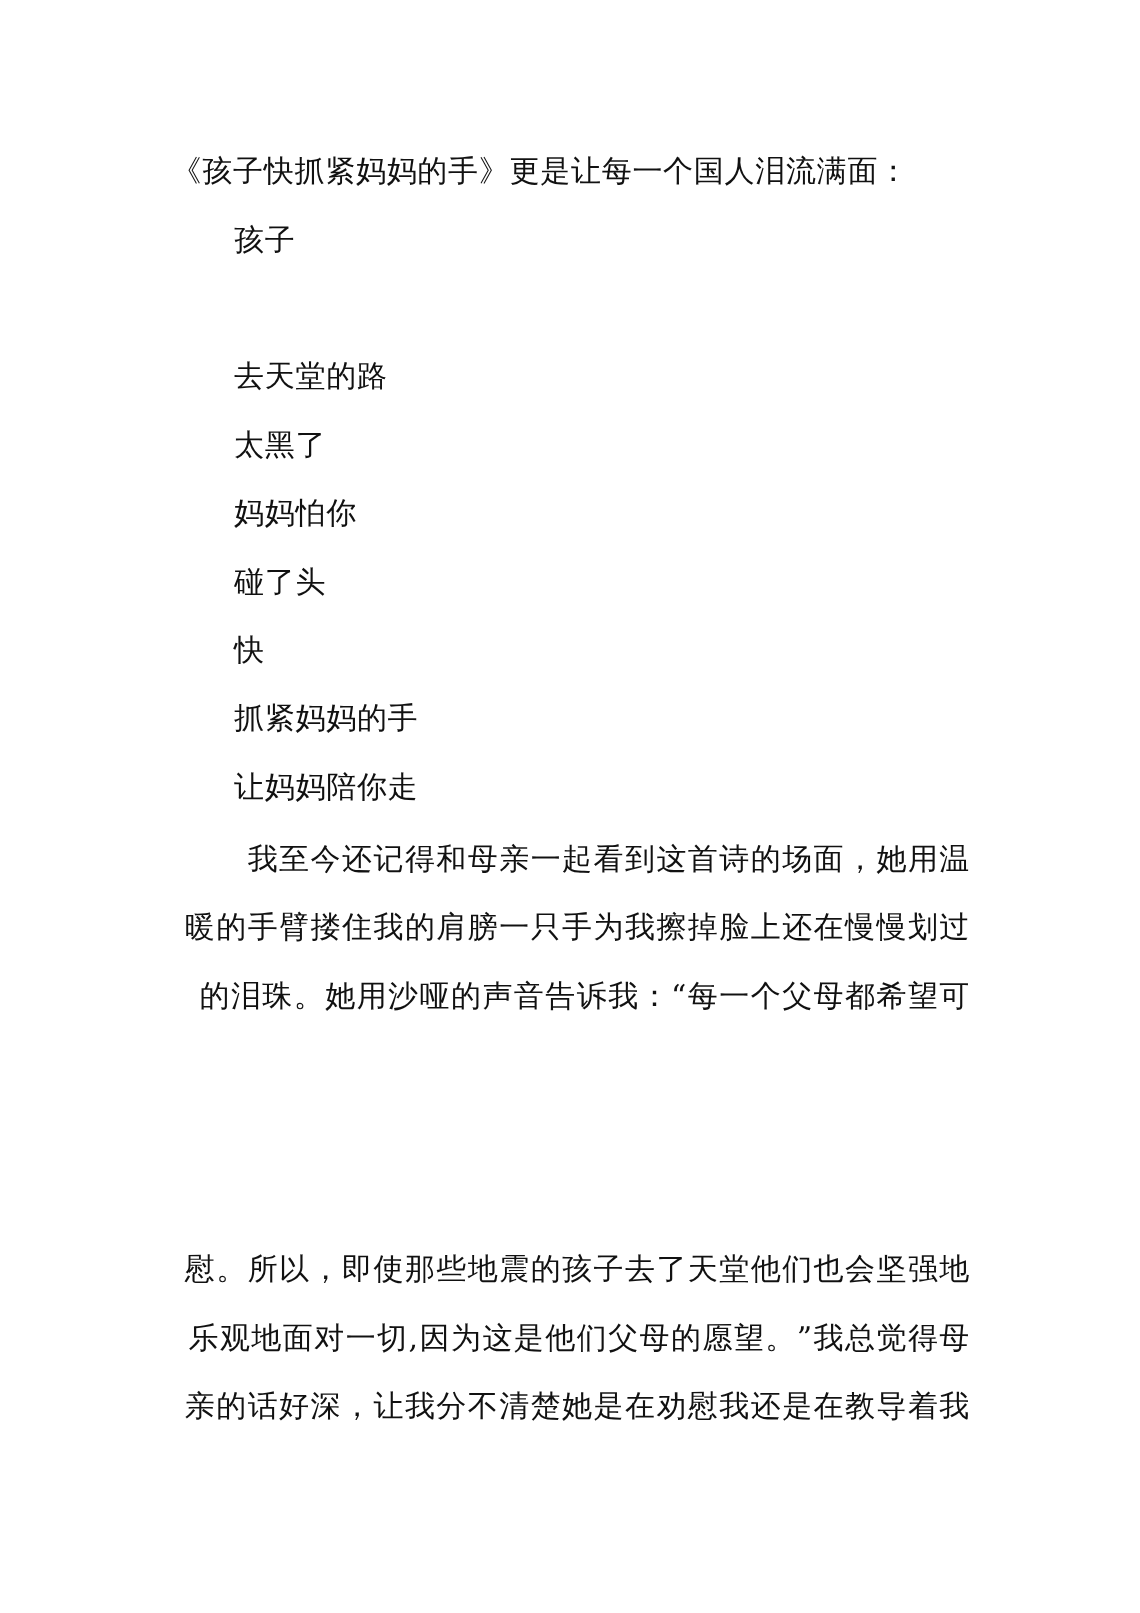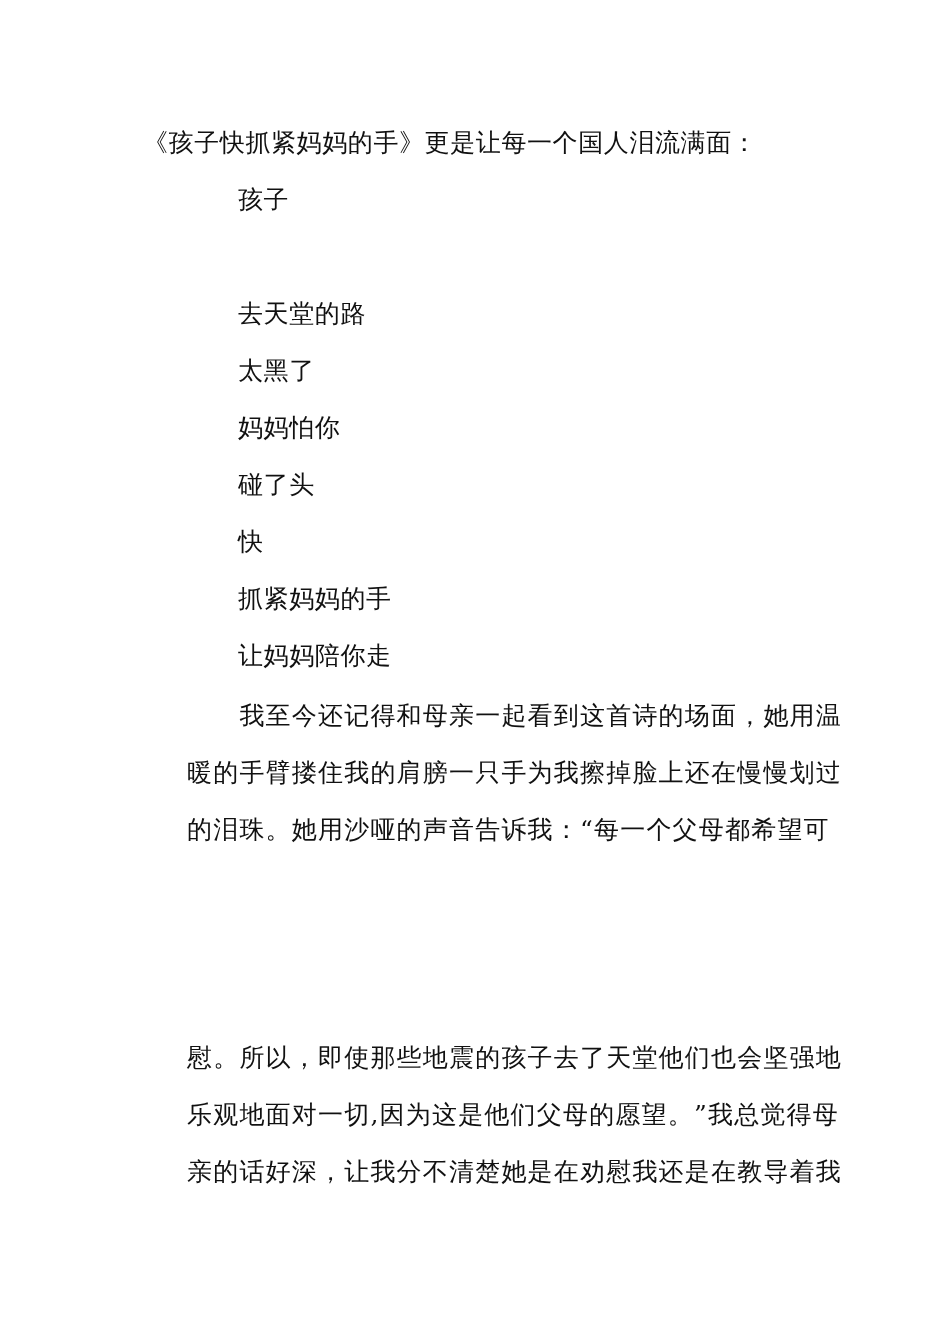--- a/index.html
+++ b/index.html
@@ -1,22 +1,22 @@
 <!DOCTYPE html>
 <html><head>
   <meta charset="utf-8">
   <style>
     html, body { margin: 0; padding: 0; background: #ffffff; }
     body { width: 950px; height: 1344px; position: relative; overflow: hidden;
            font-family: "DejaVu Serif", "Liberation Serif", serif; color: #111; }
-    .page { position: absolute; left: 0; top: 0; width: 950px; height: 1344px; }
+    .page { position: absolute; left: 0; top: 0; width: 950px; height: 1344px; text-align: right; }
     .line { position: absolute; font-size: 25px; line-height: 30px; white-space: nowrap; letter-spacing: 0.6px; }
     .intro { left: 143px; top: 128px; }
-    .poem { left: 195px; margin-left: 43px; }
-    .para { left: 143px; width: 666px; letter-spacing: 1.2px; margin-left: 44px; }
+    .poem { left: 195px; }
+    .para { left: 143px; width: 666px; letter-spacing: 1.2px; }
   </style>
 </head>
 <body>
 
 <div class="page">
   <div class="line intro">《孩子快抓紧妈妈的手》更是让每一个国人泪流满面：</div>
 
   <div class="line poem" style="top:185px">孩子</div>
   <div class="line poem" style="top:299px">去天堂的路</div>
   <div class="line poem" style="top:356px">太黑了</div>

